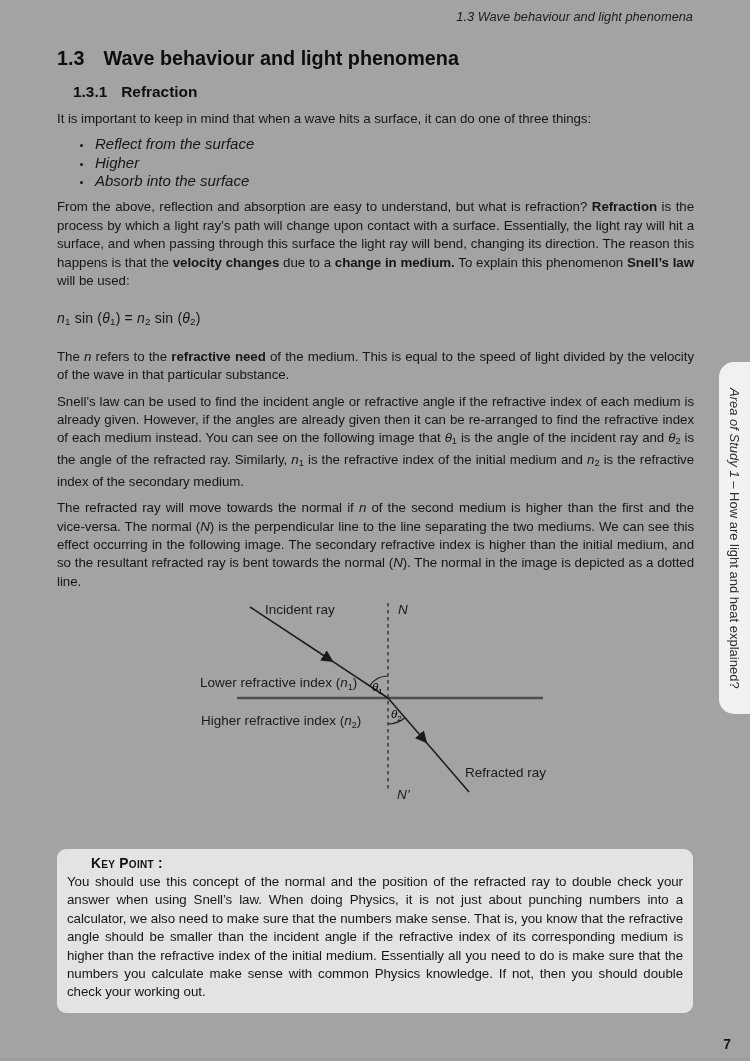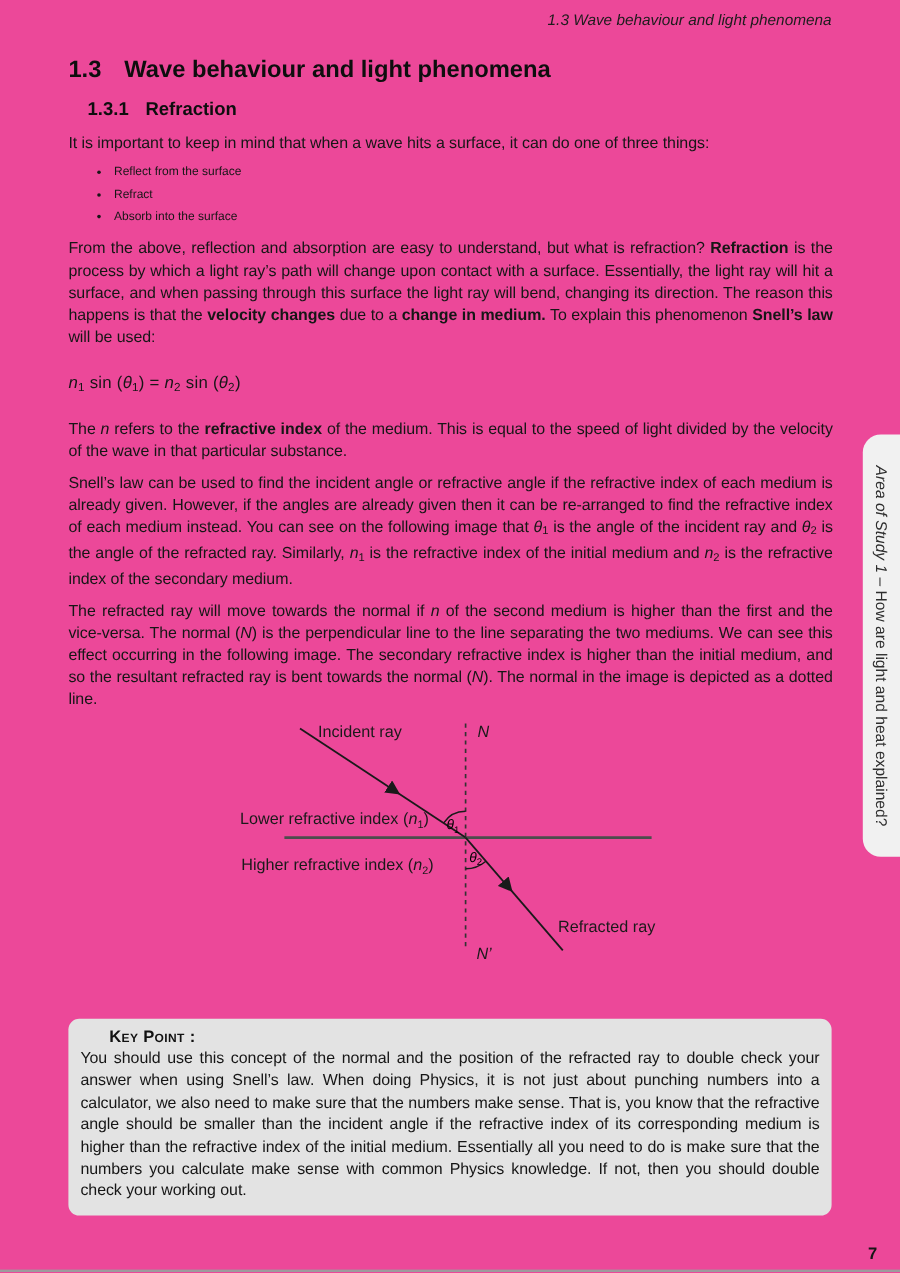--- a/index.html
+++ b/index.html
@@ -1,31 +1,31 @@
 <!DOCTYPE html>
 <html><head>
 <meta charset="utf-8">
 <style>
   html,body { margin:0; padding:0; background:#ffffff; }
   .page {
-    position:relative; width:750px; height:1061px; background:#ec4899;
+    position:relative; width:750px; height:1061px; background:#a3a3a3;
     font-family:"Liberation Sans", sans-serif; color:#161616; overflow:hidden;
   }
   .running-head {
     position:absolute; top:9px; right:57px;
     font-style:italic; font-size:12.8px; color:#1c1c1c;
   }
   .content { position:absolute; left:57px; top:0; width:637px; }
   h1 { margin:47px 0 0 0; font-size:19.8px; font-weight:bold; color:#0e0e0e; }
   h1 .num { display:inline-block; margin-right:19px; }
   h2 { margin:13px 0 0 16px; font-size:15.4px; font-weight:bold; color:#0e0e0e; }
   h2 .num { display:inline-block; margin-right:14px; }
   p { font-size:13.3px; line-height:18.4px; text-align:justify; margin:8px 0 0 0; letter-spacing:-0.05px; }
   p.intro { margin-top:9px; }
-  ul.blist { margin:7px 0 0 19px; padding:0 0 0 17px; font-size:10px; line-height:18.3px; }
+  ul.blist { margin:7px 0 0 19px; padding:0 0 0 17px; font-size:15px; line-height:18.3px;font-style:italic; }
   ul.blist li { padding-left:2px; }
   ul.blist li::marker { font-size:10px; }
   .equation { margin:20px 0 0 0; text-align:left; font-size:14px; letter-spacing:0.2px; }
   .p-after-eq { margin-top:20px; }
   .b { font-weight:bold; }
   .i { font-style:italic; }
   .sub { font-size:0.7em; vertical-align:-0.25em; }
   .diagram-wrap { position:absolute; left:180px; top:593px; width:400px; height:220px; }
   .dlabel { font-size:13.5px; fill:#1a1a1a; }
   .dsub { font-size:9px; }
@@ -57,29 +57,29 @@
 
   <div class="content">
     <h1><span class="num">1.3</span><span>Wave behaviour and light phenomena</span></h1>
 
     <h2><span class="num">1.3.1</span><span>Refraction</span></h2>
 
     <p class="intro">It is important to keep in mind that when a wave hits a surface, it can do one of three things:</p>
 
     <ul class="blist">
       <li>Reflect from the surface</li>
-      <li>Refract</li>
+      <li>Higher</li>
       <li>Absorb into the surface</li>
     </ul>
 
     <p><span>From the above, reflection and absorption are easy to understand, but what is refraction? </span><span class="b">Refraction</span><span> is the process by which a light ray’s path will change upon contact with a surface. Essentially, the light ray will hit a surface, and when passing through this surface the light ray will bend, changing its direction. The reason this happens is that the </span><span class="b">velocity changes</span><span> due to a </span><span class="b">change in medium.</span><span>  To explain this phenomenon </span><span class="b">Snell’s law</span><span> will be used:</span></p>
 
     <div class="equation"><span class="i">n</span><span class="sub">1</span><span> sin (</span><span class="i">θ</span><span class="sub">1</span><span>) = </span><span class="i">n</span><span class="sub">2</span><span> sin (</span><span class="i">θ</span><span class="sub">2</span><span>)</span></div>
 
-    <p class="p-after-eq"><span>The </span><span class="i">n</span><span> refers to the </span><span class="b">refractive index</span><span> of the medium.  This is equal to the speed of light divided by the velocity of the wave in that particular substance.</span></p>
+    <p class="p-after-eq"><span>The </span><span class="i">n</span><span> refers to the </span><span class="b">refractive need</span><span> of the medium.  This is equal to the speed of light divided by the velocity of the wave in that particular substance.</span></p>
 
     <p><span>Snell’s law can be used to find the incident angle or refractive angle if the refractive index of each medium is already given.  However, if the angles are already given then it can be re-arranged to find the refractive index of each medium instead.  You can see on the following image that </span><span class="i">θ</span><span class="sub">1</span><span> is the angle of the incident ray and </span><span class="i">θ</span><span class="sub">2</span><span> is the angle of the refracted ray.  Similarly, </span><span class="i">n</span><span class="sub">1</span><span> is the refractive index of the initial medium and </span><span class="i">n</span><span class="sub">2</span><span> is the refractive index of the secondary medium.</span></p>
 
     <p><span>The refracted ray will move towards the normal if </span><span class="i">n</span><span> of the second medium is higher than the first and the vice-versa.  The normal (</span><span class="i">N</span><span>) is the perpendicular line to the line separating the two mediums.  We can see this effect occurring in the following image.  The secondary refractive index is higher than the initial medium, and so the resultant refracted ray is bent towards the normal (</span><span class="i">N</span><span>).  The normal in the image is depicted as a dotted line.</span></p>
   </div>
 
   <div class="diagram-wrap">
     <svg width="400" height="220" viewBox="0 0 400 220">
       <defs>
         <marker id="arrow" viewBox="0 0 10 10" refX="8.5" refY="5" markerWidth="8" markerHeight="8" orient="auto">

